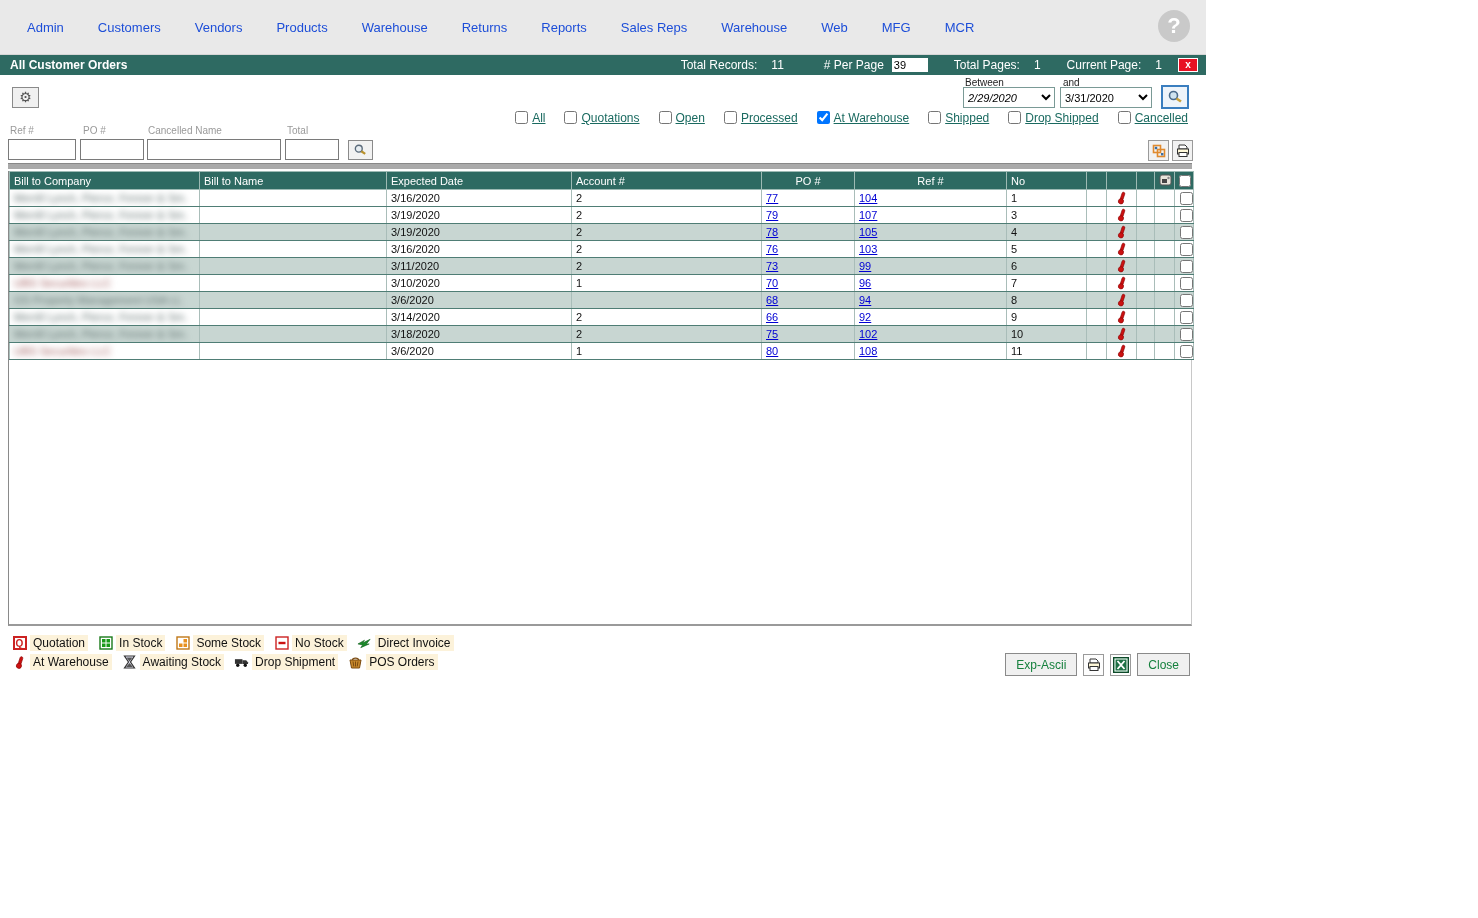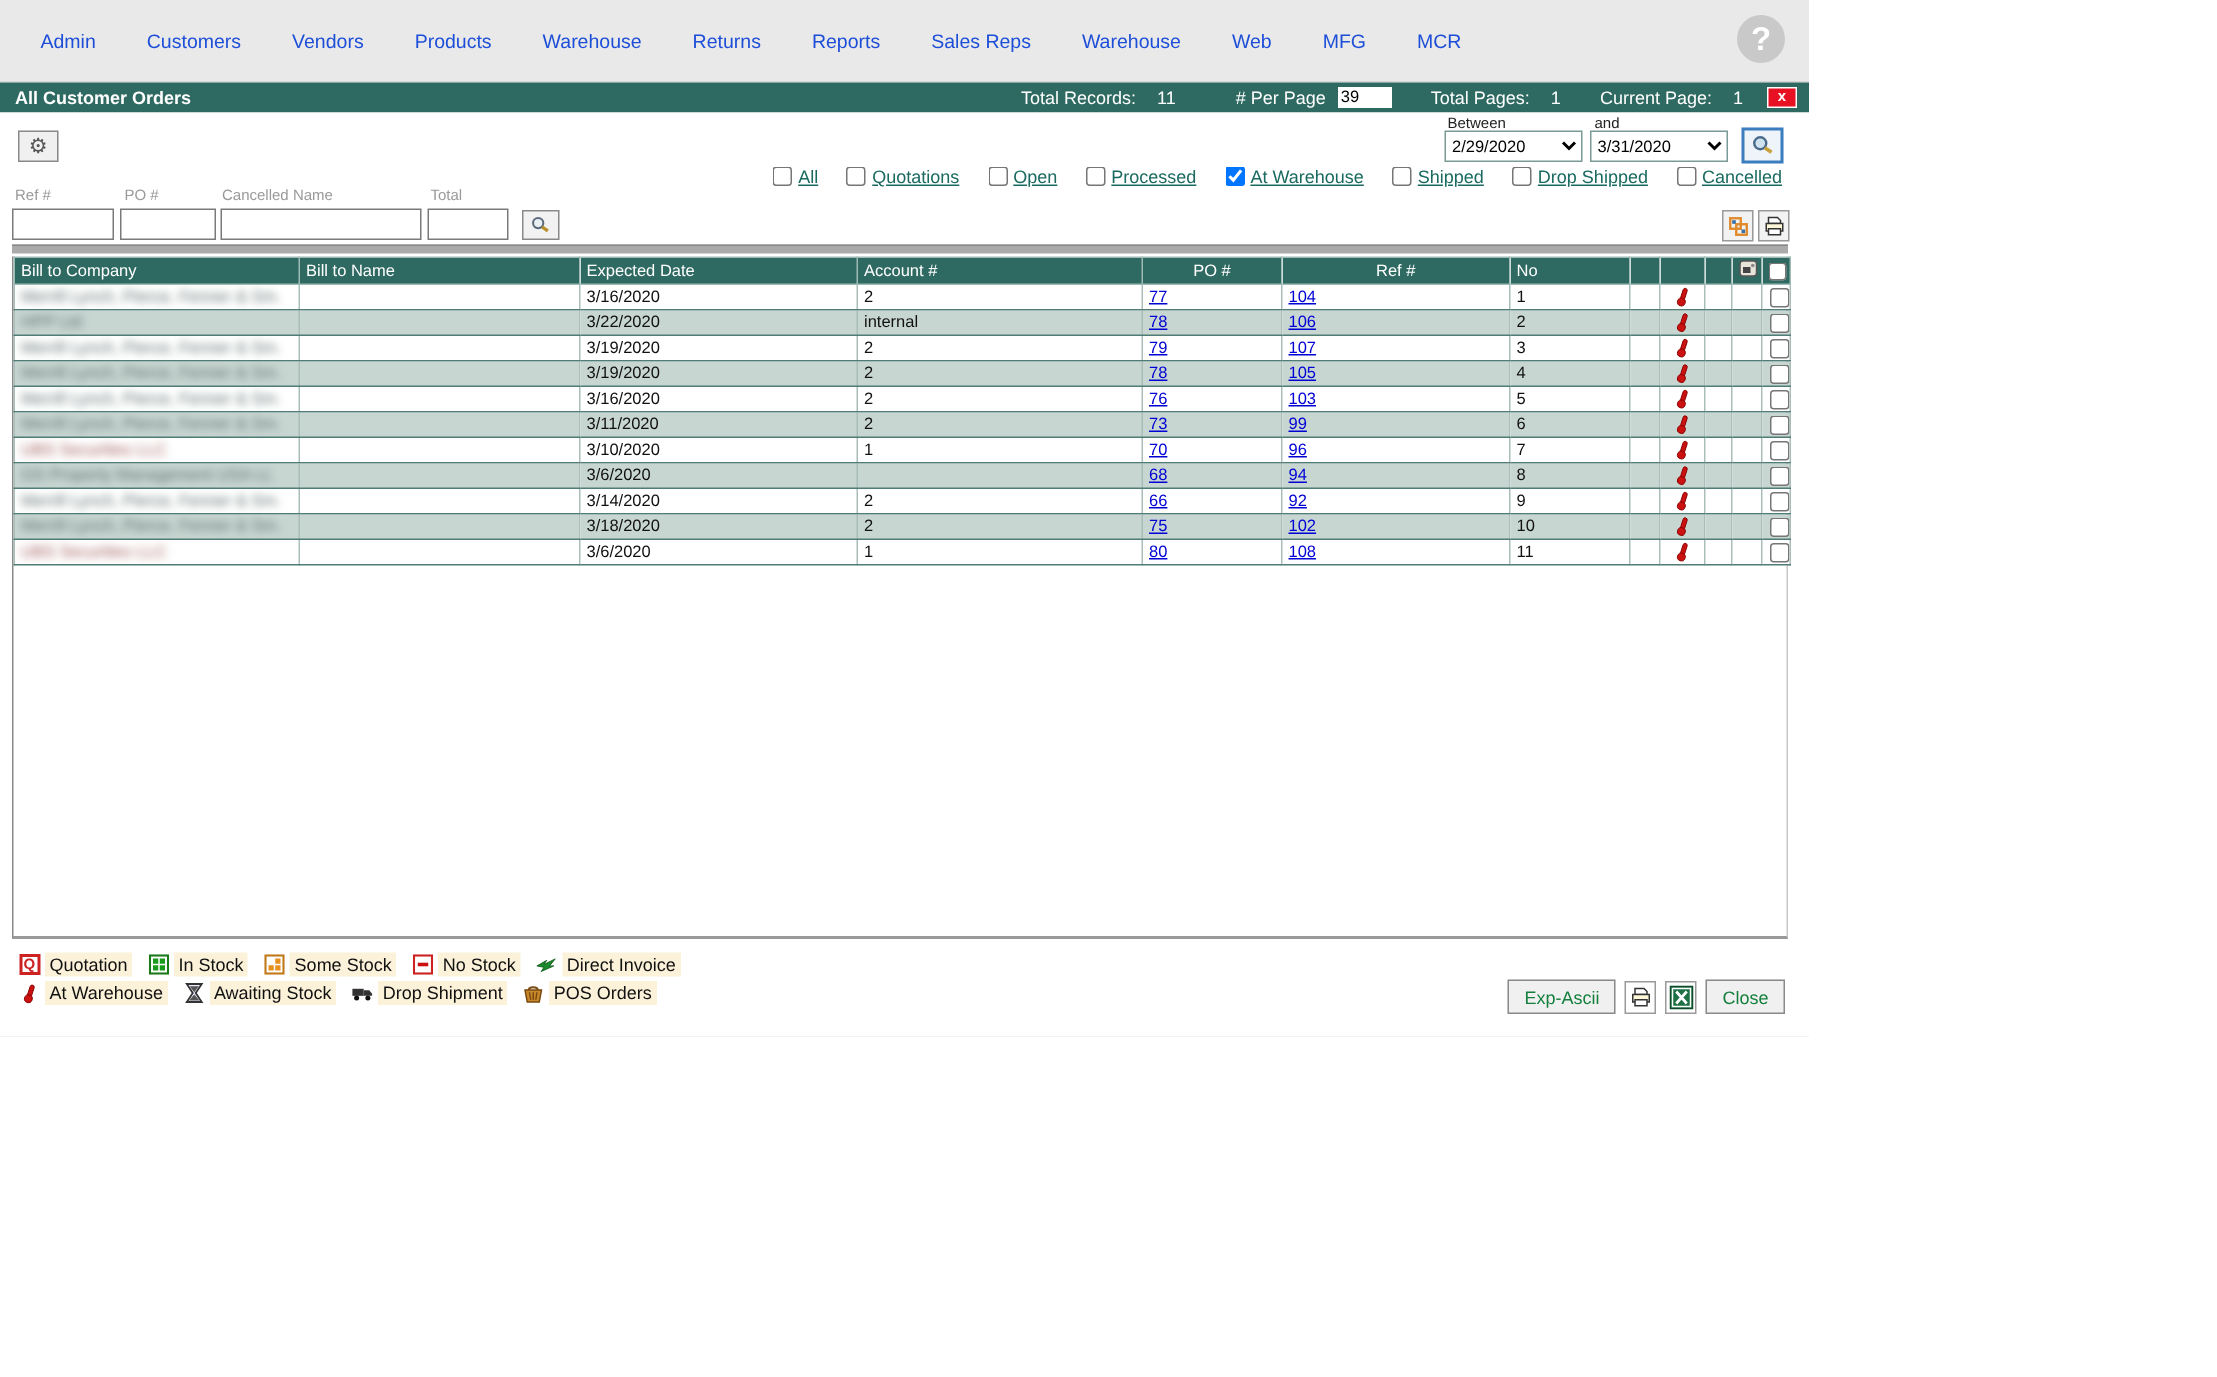--- a/index.html
+++ b/index.html
@@ -22,21 +22,21 @@
   .close-x { width:20px; height:14px; background:#e81123; color:#ffffff; border:1px solid #ffffff; font-size:10px; font-weight:bold; text-align:center; line-height:12px; margin-left:16px; cursor:pointer; }
 
   
   .content { position:absolute; left:0; top:75px; width:1206px; height:616px; background:#ffffff; }
 
   .gear-btn { position:absolute; left:12px; top:12px; width:27px; height:21px; background:#f0f0f0; border:1px solid #8a8a8a; text-align:center; line-height:19px; font-size:14px; color:#555; cursor:pointer; }
 
   .between-label { position:absolute; left:965px; top:2px; font-size:10px; color:#222; }
   .and-label { position:absolute; left:1063px; top:2px; font-size:10px; color:#222; }
   .date-select { position:absolute; top:12px; width:92px; height:21px; font-size:11px; font-family:"Liberation Sans",sans-serif; border:1px solid #7a9a96; background:#fff; }
-  #dateFrom { left:963px; }
+  #dateFrom { left:963px;font-style:italic; }
   #dateTo { left:1060px; }
   .search-btn { position:absolute; width:28px; height:24px; background:#f2f2f2; border:1px solid #8a8a8a; cursor:pointer; display:flex; align-items:center; justify-content:center; }
   .search-btn.focused { left:1161px; top:10px; border:2px solid #3a7ebf; background:#eef4fa; }
 
   .status-row { position:absolute; right:18px; top:36px; display:flex; align-items:center; gap:19px; }
   .status-item { display:flex; gap:4px; }
   .status-item input { width:13px; height:13px; margin:0; }
   .status-item label { font-size:12px; color:#1a6a60; text-decoration:underline; cursor:pointer; white-space:nowrap; }
 
   .field-label { position:absolute; top:50px; font-size:10px; color:#9a9a9a; }
@@ -251,43 +251,20 @@
                     <circle cx="6" cy="10.5" r="2.6" fill="#cc1111" stroke="#880000" stroke-width="0.6"></circle>
                   </g>
                 </svg>
               </td>
               <td></td>
               <td></td>
               <td>
                 <input type="checkbox" class="rowchk" style="">
               </td>
             </tr>
-            <tr class="even">
-              <td><span class="blurred">HPP Ltd</span></td>
-              <td></td>
-              <td>3/22/2020</td>
-              <td>internal</td>
-              <td><a href="#">78</a></td>
-              <td><a href="#">106</a></td>
-              <td>2</td>
-              <td></td>
-              <td>
-                <svg width="12" height="14" viewBox="0 0 12 14" class="therm">
-                  <g transform="rotate(18 6 7)">
-                    <rect x="4.6" y="1" width="2.8" height="8" rx="1.4" fill="#cc1111" stroke="#880000" stroke-width="0.6"></rect>
-                    <circle cx="6" cy="10.5" r="2.6" fill="#cc1111" stroke="#880000" stroke-width="0.6"></circle>
-                  </g>
-                </svg>
-              </td>
-              <td></td>
-              <td></td>
-              <td>
-                <input type="checkbox" class="rowchk" style="">
-              </td>
-            </tr>
             <tr class="odd">
               <td><span class="blurred">Merrill Lynch, Pierce, Fenner &amp; Sm.</span></td>
               <td></td>
               <td>3/19/2020</td>
               <td>2</td>
               <td><a href="#">79</a></td>
               <td><a href="#">107</a></td>
               <td>3</td>
               <td></td>
               <td>

